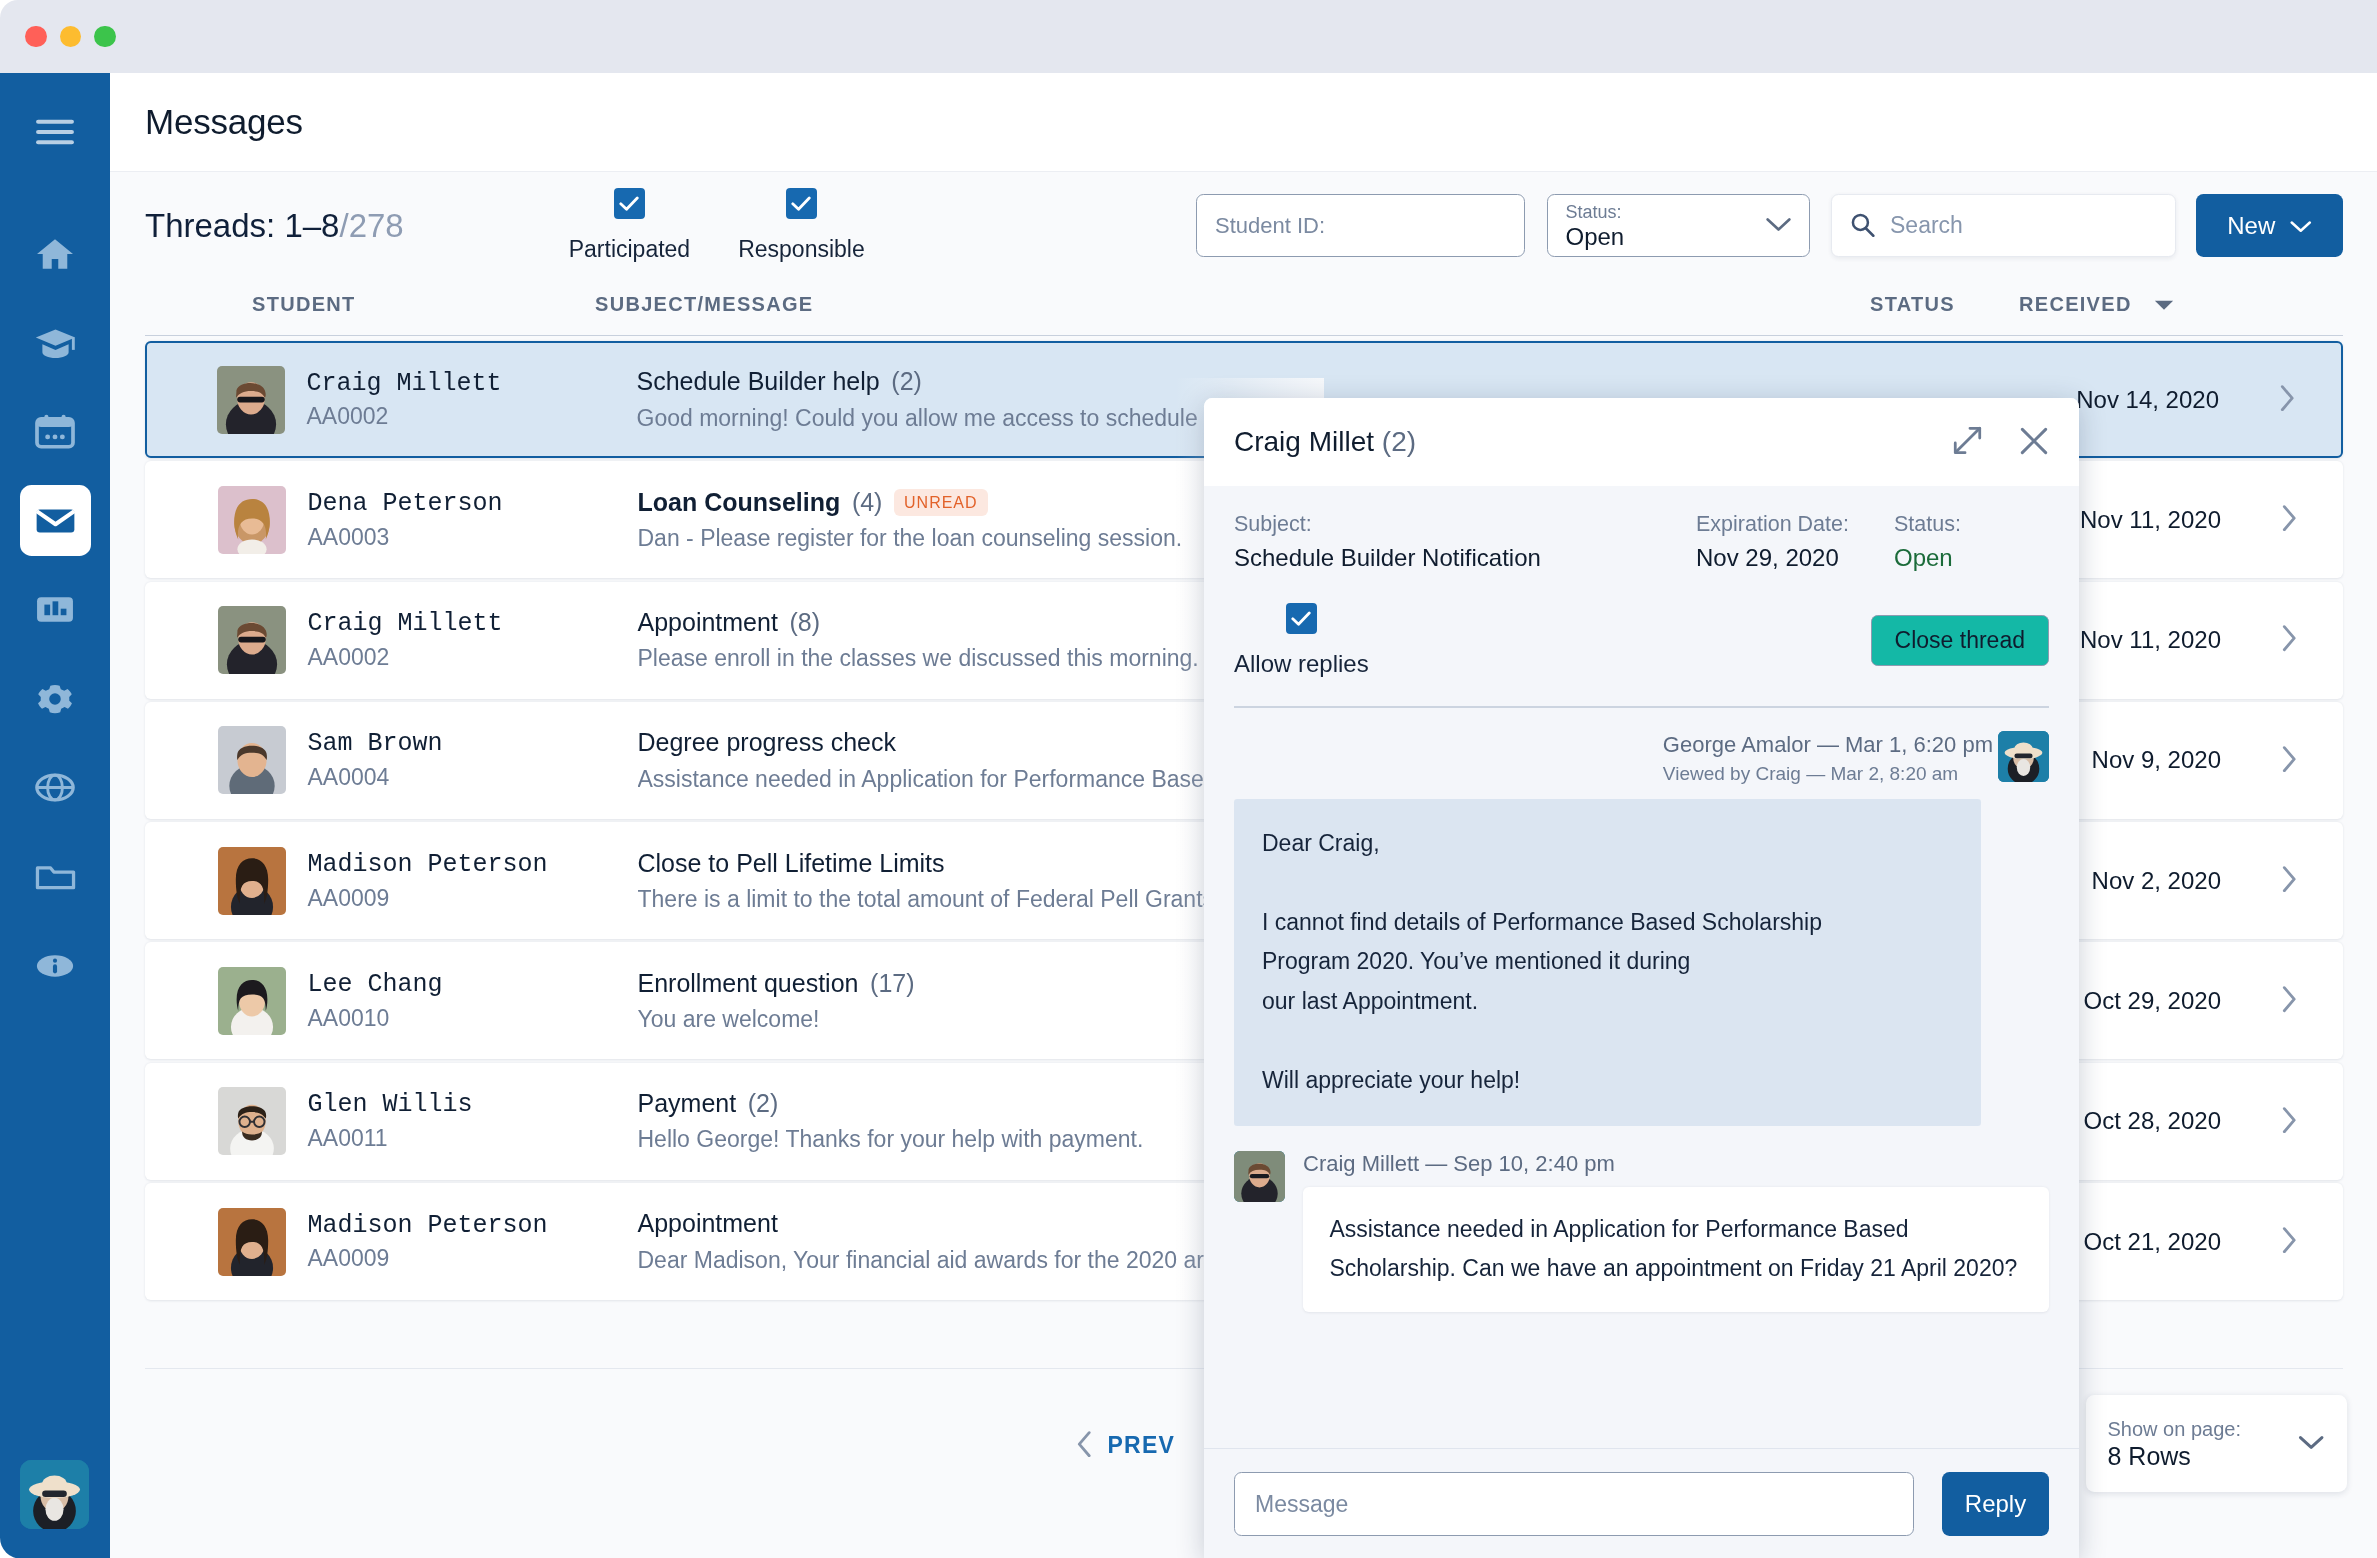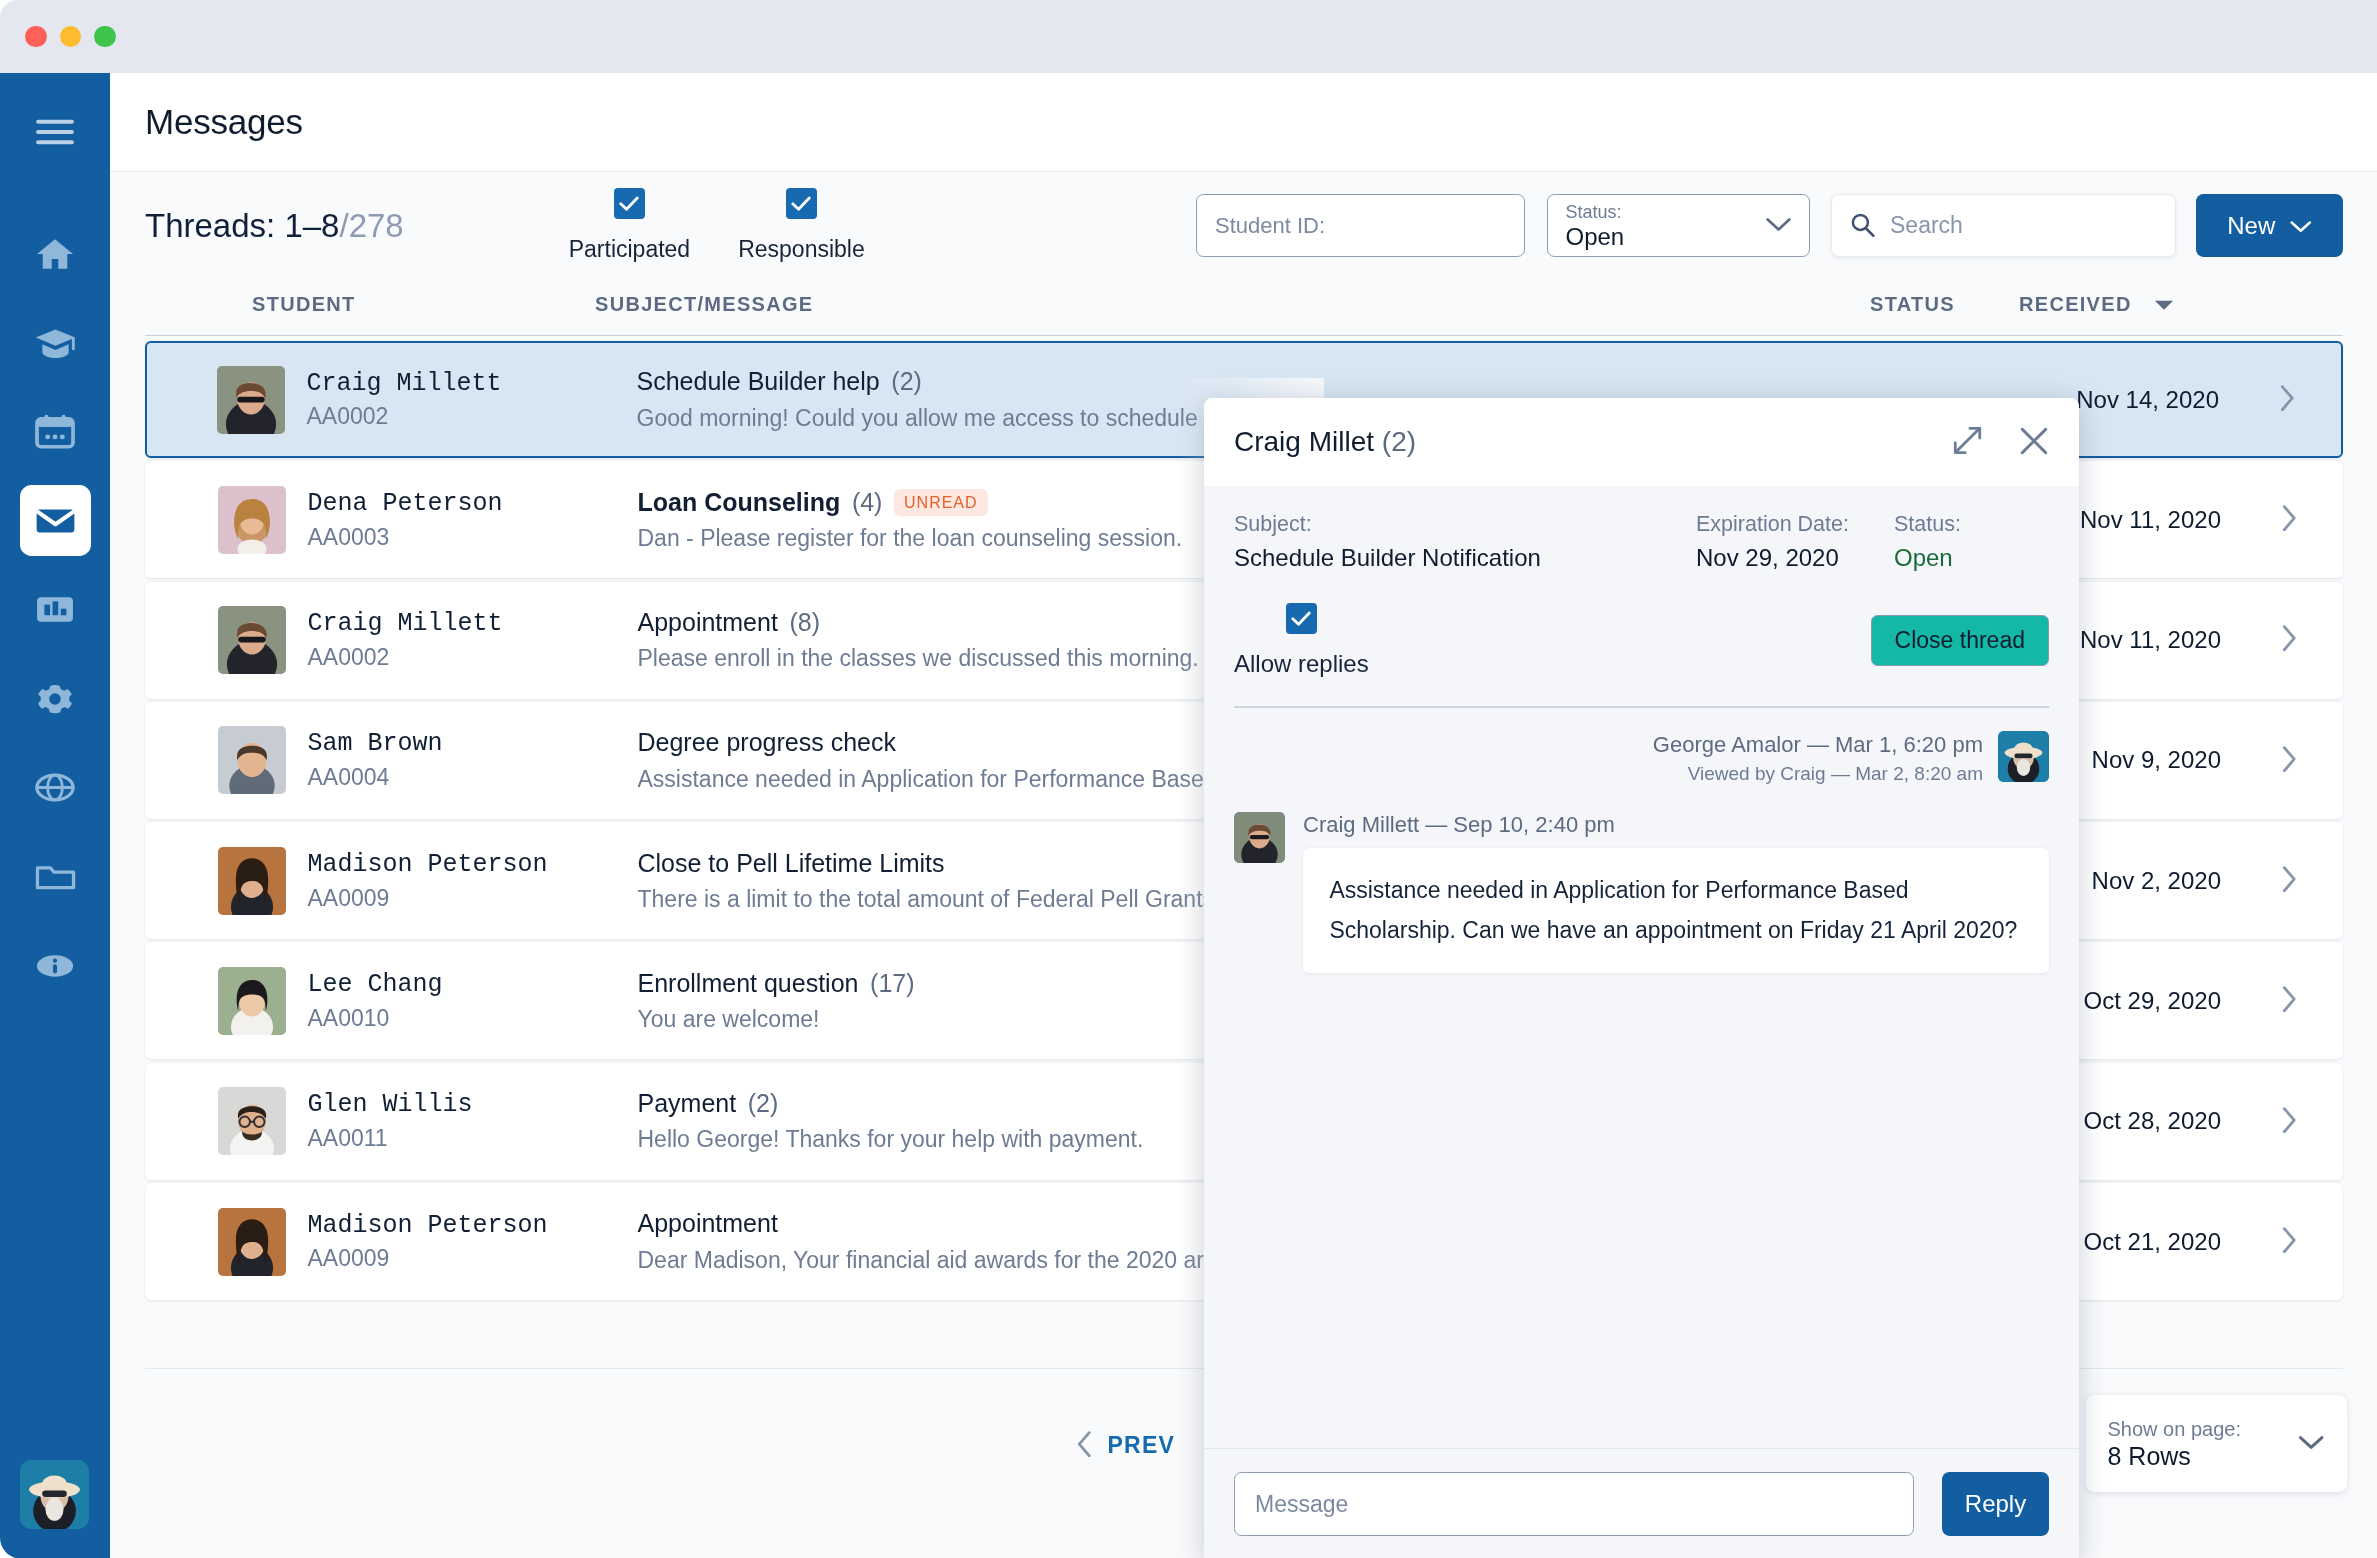--- a/index.html
+++ b/index.html
@@ -204,21 +204,21 @@
   .allow-row { display: flex; align-items: center; margin-top: 31px; }
   .allow-row .chk-label { font-size: 24px; }
   .btn-close-thread {
     margin-left: auto; height: 51px; padding: 0 23px;
     border: 1.2px solid #8d9bb0; border-radius: 6.6px; background: #14b8a6;
     font-size: 23px; color: #0f1c2e; display: flex; align-items: center; cursor: pointer;
   }
   .panel-sep { height: 1.2px; background: #ccd4e0; margin: 28px 30px 0; }
 
   .thread { padding: 23px 30px 0; }
-  .msg-out .hdr { text-align: right; display: flex; align-items: flex-start; justify-content: flex-end; gap: 15px; }
+  .msg-out .hdr { text-align: left; display: flex; align-items: flex-start; justify-content: flex-end; gap: 5px; }
   .msg-out .hdr .t1 { font-size: 22px; color: #5c6b82; line-height: 1.25; }
   .msg-out .hdr .t2 { font-size: 19px; color: #6d7c94; line-height: 1.35; margin-top: 3.3px; }
   .msg-avatar { width: 51px; height: 51px; border-radius: 5.8px; overflow: hidden; flex: none; background:#1d7fa8;}
   .bubble-out {
     background: #dbe5f1; border-radius: 3.3px; padding: 25px 28px; margin-top: 11.6px;
     margin-right: 68px;
     font-size: 23px; color: #16243a; line-height: 1.72;
   }
   .msg-in { margin-top: 25px; display: flex; gap: 18px; }
   .msg-in .col { flex: 1; }
@@ -716,20 +716,27 @@
               <rect width="84" height="84" fill="#1d7fa8"></rect>
               <ellipse cx="42" cy="62" rx="26" ry="26" fill="#1c1f26"></ellipse>
               <ellipse cx="42" cy="44" rx="17" ry="19" fill="#d8bda6"></ellipse>
               <ellipse cx="42" cy="60" rx="11" ry="14" fill="#e9e6e2"></ellipse>
               <ellipse cx="42" cy="36" rx="31" ry="10" fill="#efe0cb"></ellipse>
               <ellipse cx="42" cy="29" rx="15" ry="10" fill="#efe0cb"></ellipse>
               <rect x="27" y="37" width="30" height="8" rx="4" fill="#23262e"></rect>
             </svg>
           </div>
         </div>
+        <div class="bubble-out" style="white-space:pre-line">Dear Craig,
+
+I cannot find details of Performance Based Scholarship
+Program 2020. You’ve mentioned it during
+our last Appointment.
+
+Will appreciate your help!</div>
       </div>
 
       <div class="msg-in">
         <div class="msg-avatar">
           <svg width="51" height="51" viewBox="0 0 84 84">
             <rect width="84" height="84" fill="#7f8c7a"></rect>
             <ellipse cx="42" cy="70" rx="30" ry="28" fill="#23232b"></ellipse>
             <ellipse cx="42" cy="40" rx="17" ry="20" fill="#dcab8d"></ellipse>
             <path d="M24 30c4-12 30-12 35 0 2 5 1 9 0 9-3-6-8-8-17-8s-15 3-18 8c-1 0 0-4 0-9z" fill="#6b4a33"></path>
             <rect x="26" y="38" width="32" height="7" rx="3.5" fill="#1a1a20"></rect>

